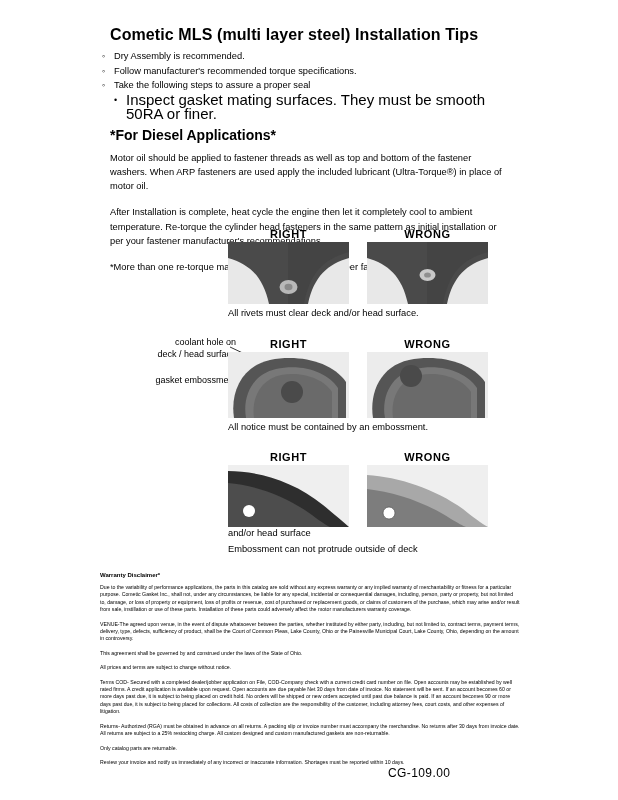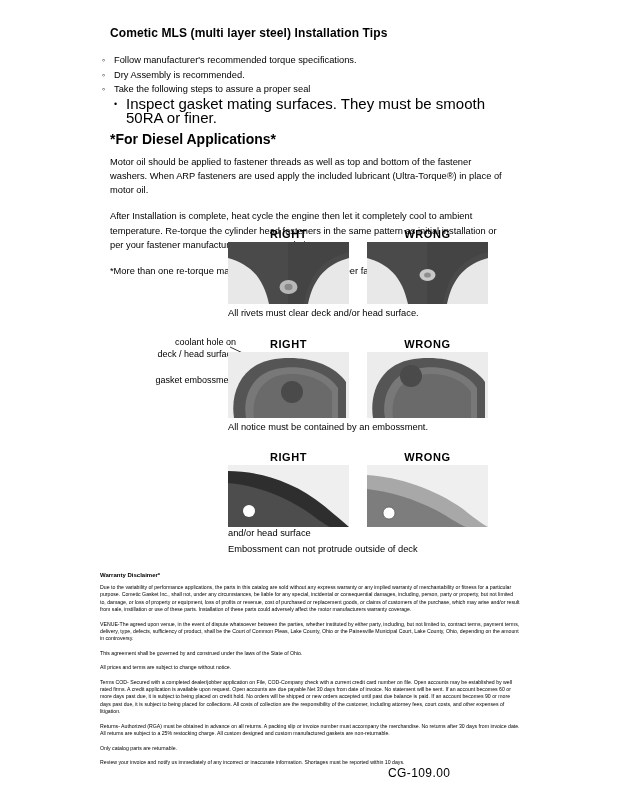--- a/index.html
+++ b/index.html
@@ -21,23 +21,23 @@
     width: 618px;
     height: 800px;
   }
   .content {
     position: absolute;
     left: 100px;
     top: 26px;
     width: 420px;
   }
   h1.title {
-    font-size: 12px;
+    font-size: 16px;
     font-weight: bold;
-    margin: 0 0 13px 10px;
+    margin: 0 0 5px 10px;
     letter-spacing: 0.1px;
   }
   ul.bullets {
     list-style: none;
     margin: 0;
     padding: 0;
   }
   ul.bullets > li {
     font-size: 9.3px;
     line-height: 14.5px;
@@ -171,22 +171,22 @@
 </style>
 </head>
 <body>
 
 <div class="page">
 
   <div class="content">
     <h1 class="title">Cometic MLS (multi layer steel) Installation Tips</h1>
 
     <ul class="bullets">
+      <li>Dry Assembly is recommended.</li>
       <li>Follow manufacturer's recommended torque specifications.</li>
-      <li>Dry Assembly is recommended.</li>
       <li>Take the following steps to assure a proper seal</li>
     </ul>
     <ul class="subbullets">
       <li>Inspect gasket mating surfaces.  They must be smooth 50RA or finer.</li>
     </ul>
 
     <h2 class="subtitle">*For Diesel Applications*</h2>
     <p class="para">Motor oil should be applied to fastener threads as well as top and bottom of the fastener washers. When ARP fasteners are used apply the included lubricant (Ultra-Torque®) in place of motor oil.</p>
     <p class="para">After Installation is complete, heat cycle the engine then let it completely cool to ambient temperature. Re-torque the cylinder head fasteners in the same pattern as initial installation or per your fastener manufacturer's recommendations.</p>
     <p class="note">*More than one re-torque may be required to achieve proper fastener stretch*</p>

